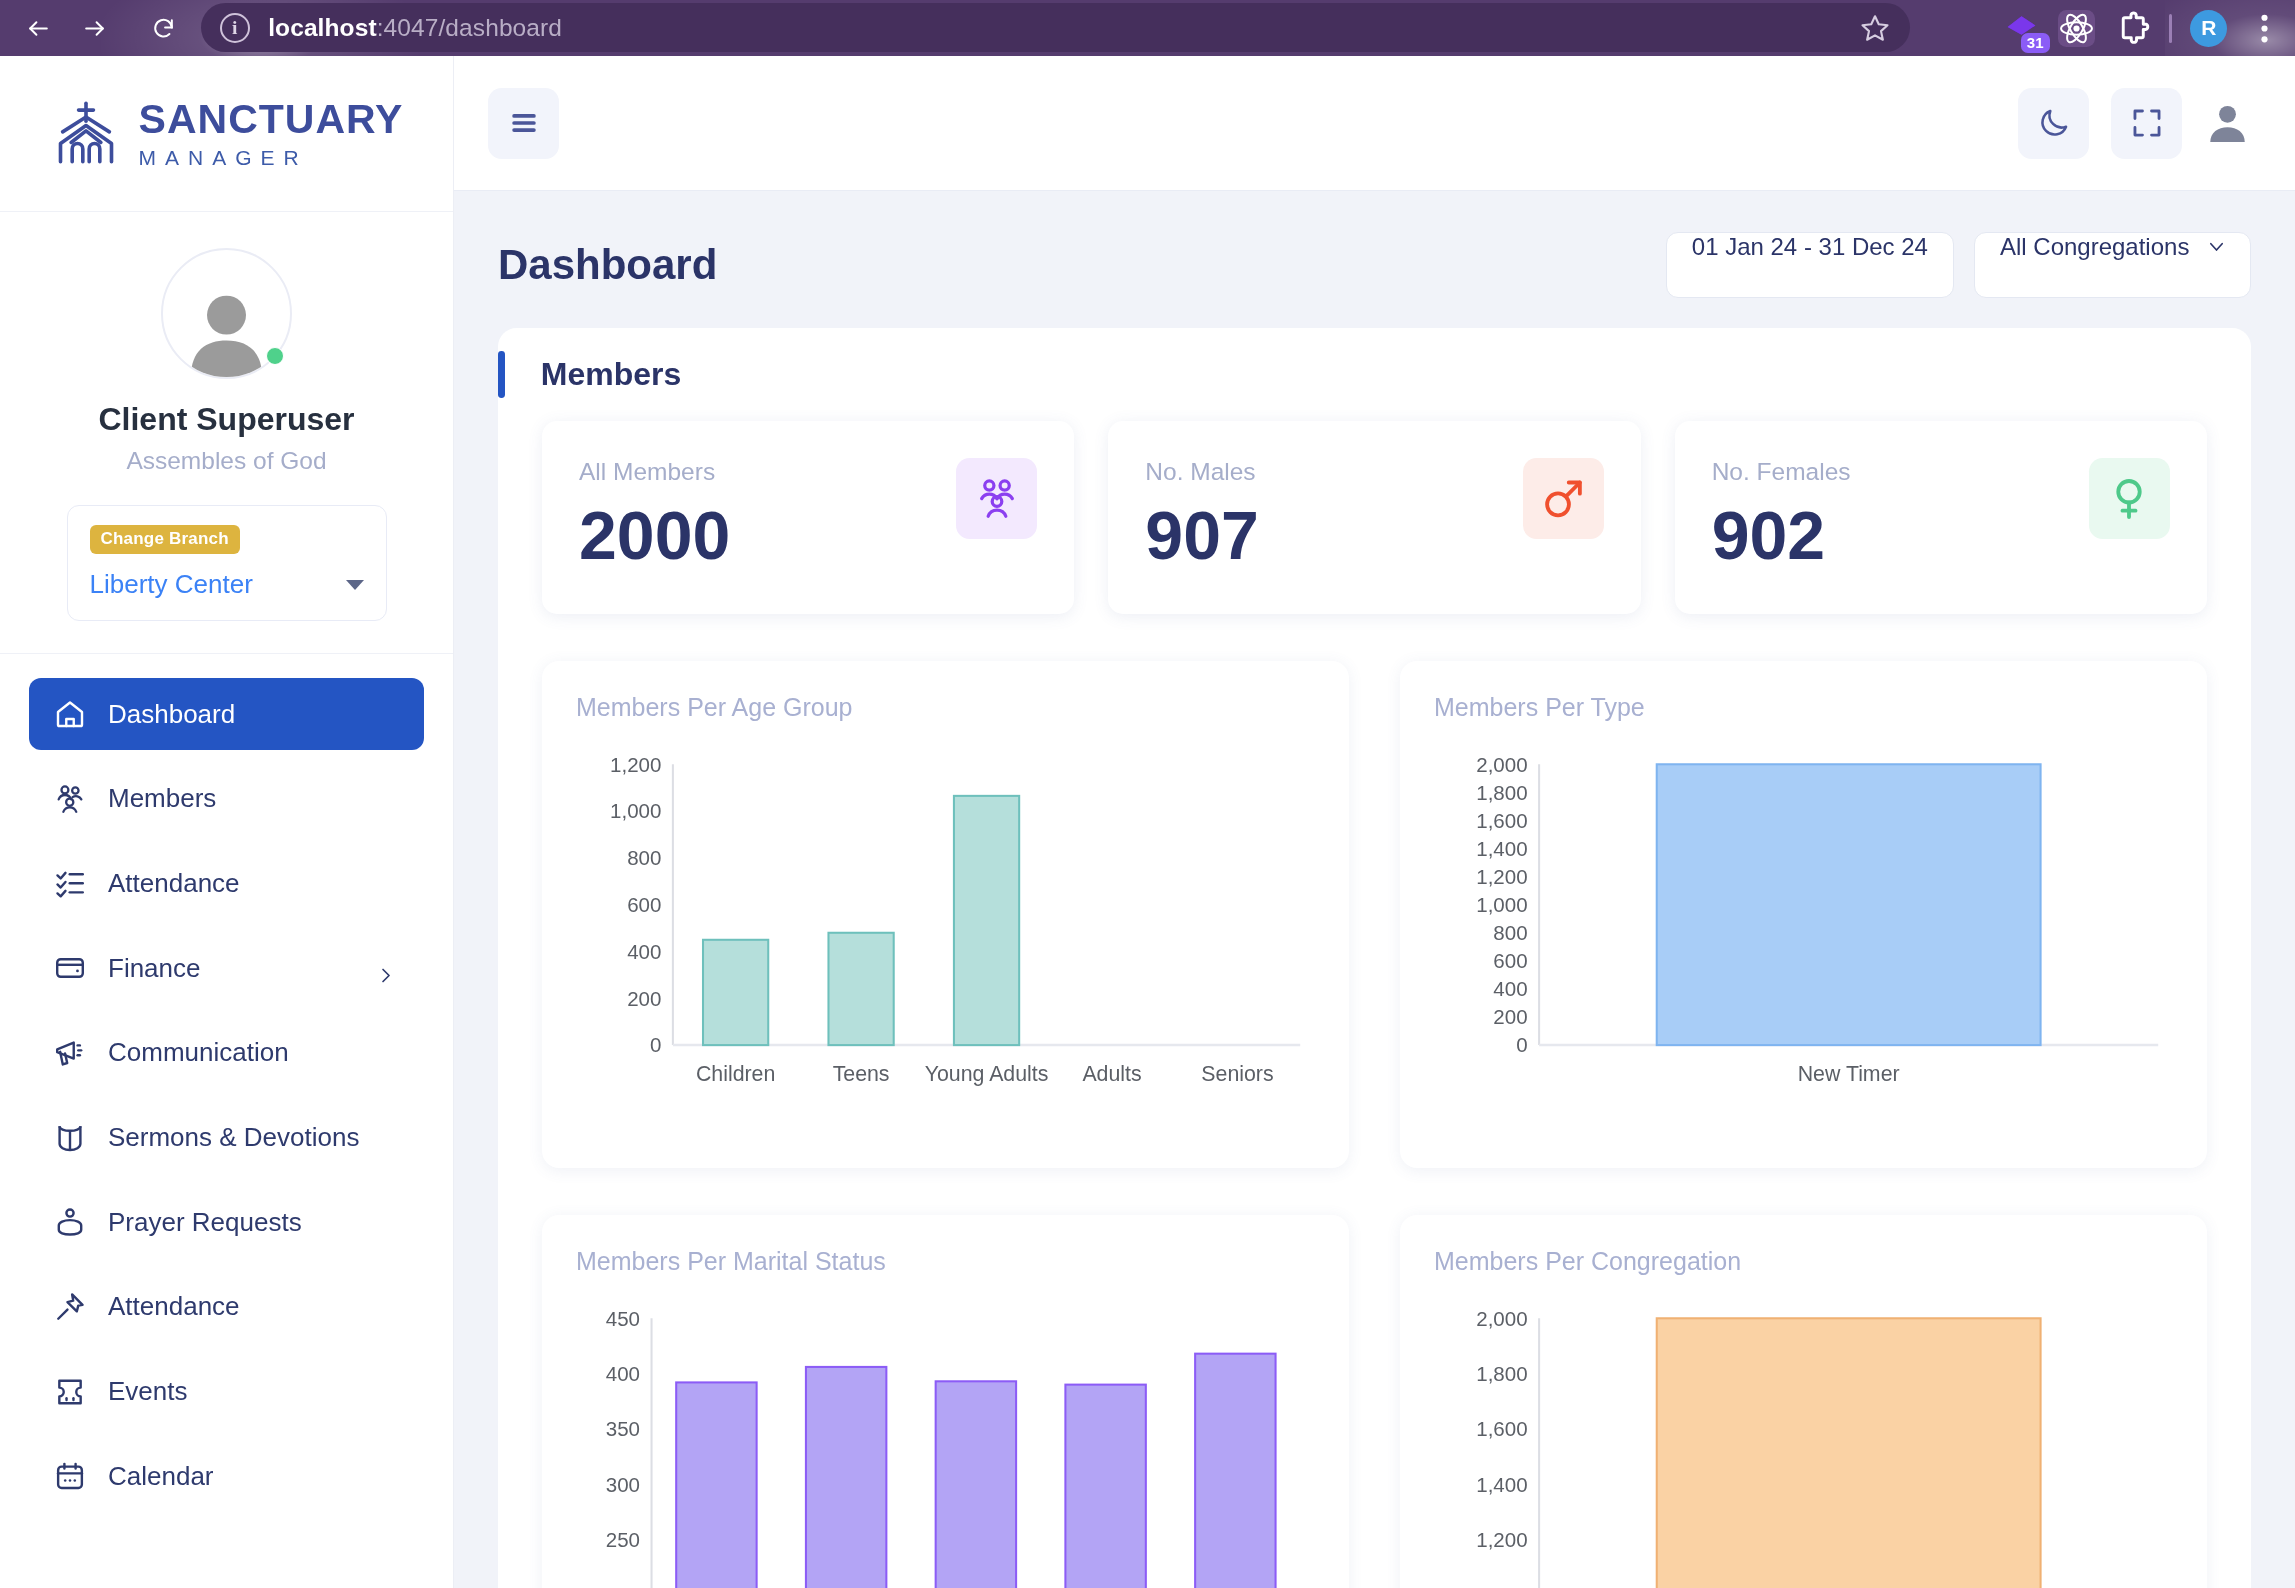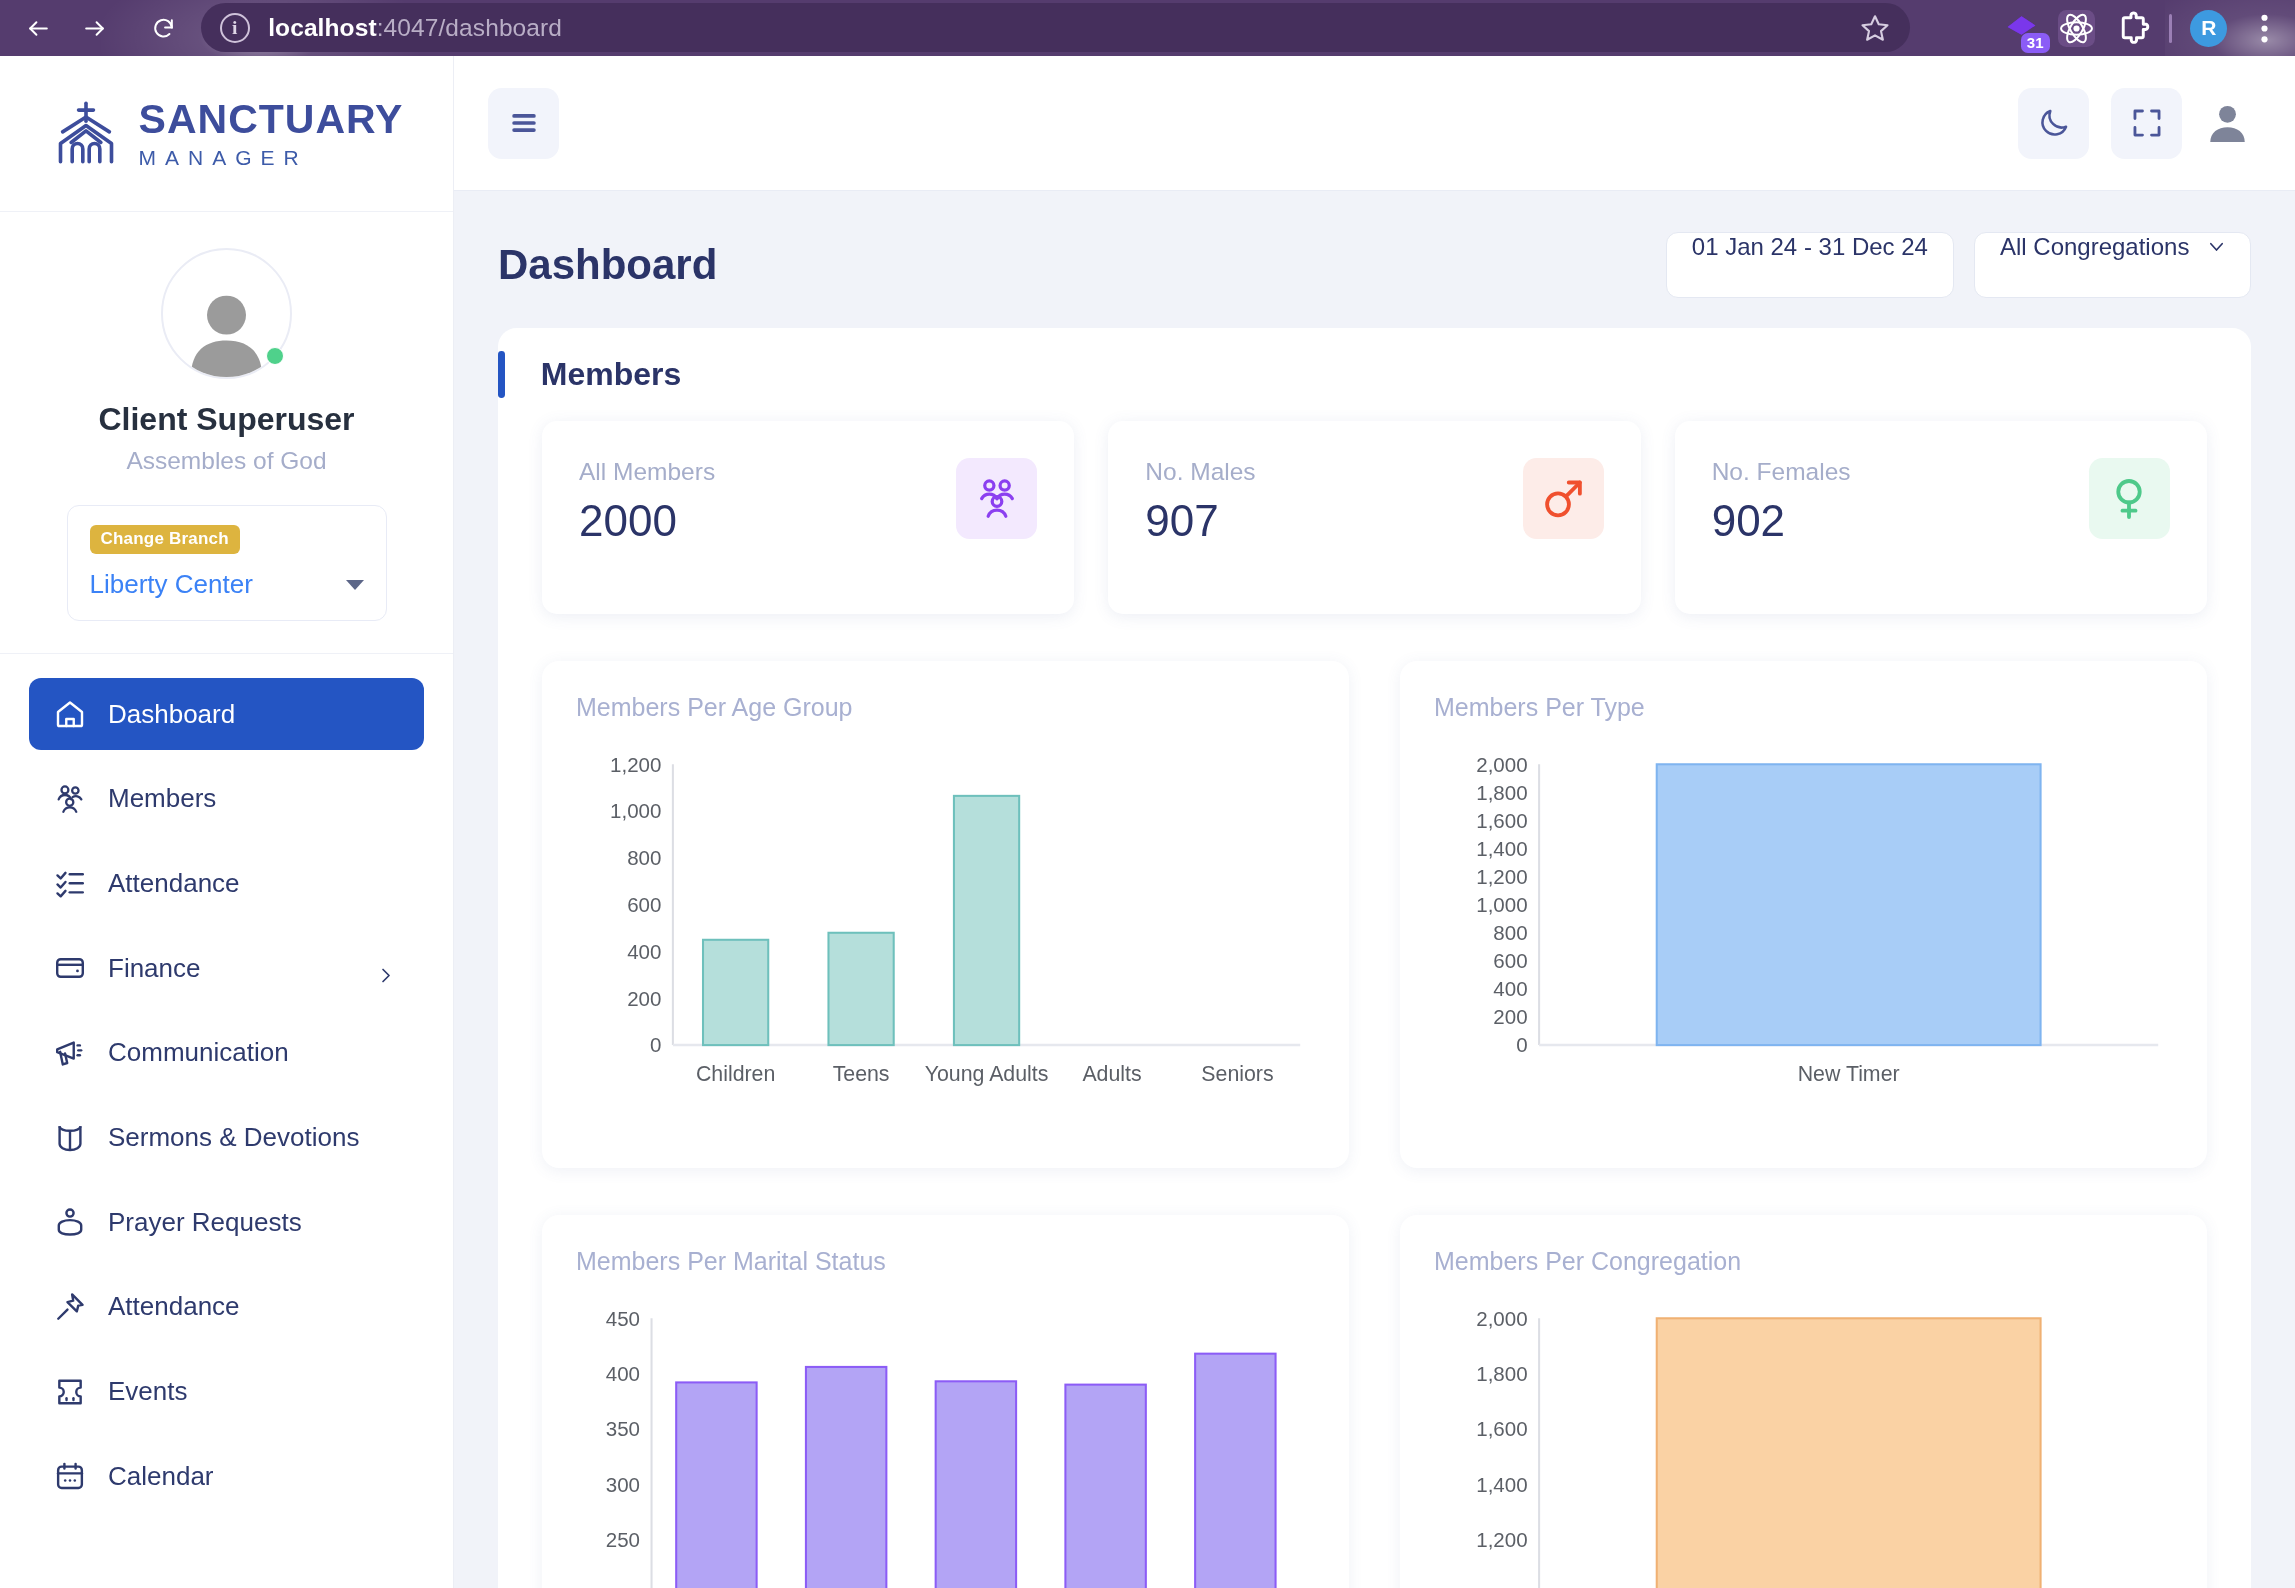--- a/index.html
+++ b/index.html
@@ -173,21 +173,21 @@
   .panel-title { font-size: 32px; font-weight: bold; color: #2b3468; margin-left: 36px; }
 
   .stat-row { display: flex; gap: 34px; padding: 0 44px; }
   .stat-card {
     flex: 1; background: #ffffff; border-radius: 15px;
     box-shadow: 0 2.5px 15px rgba(80,100,160,.10);
     height: 193px; padding: 37px 37px 0 37px;
     display: flex; justify-content: space-between;
   }
   .stat-label { font-size: 24.5px; color: #a5adca; }
-  .stat-value { font-size: 44px; font-weight: normal; color: #2b3468; margin-top: 10px; }
+  .stat-value { font-size: 68px; font-weight: bold; color: #2b3468; margin-top: 10px; }
   .stat-ico {
     width: 81px; height: 81px; border-radius: 13.5px;
     display: flex; align-items: center; justify-content: center; flex: none;
   }
   .stat-ico svg { width: 46px; height: 46px; }
 
   .chart-row { display: flex; gap: 51px; padding: 47px 44px 0 44px; }
   .chart-card {
     flex: 1; background: #ffffff; border-radius: 17px;
     box-shadow: 0 2.5px 15px rgba(80,100,160,.09);

